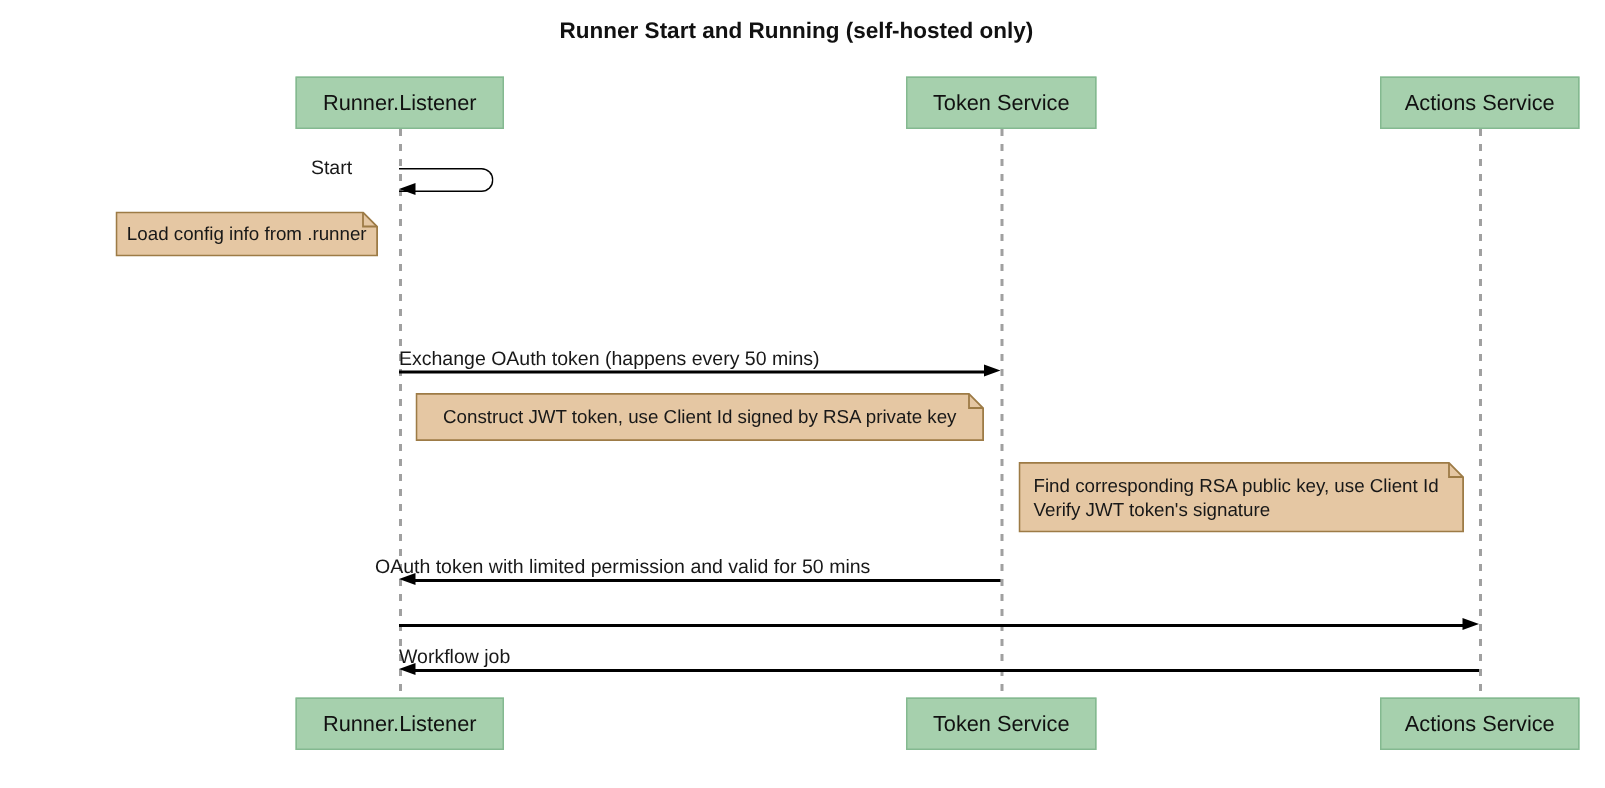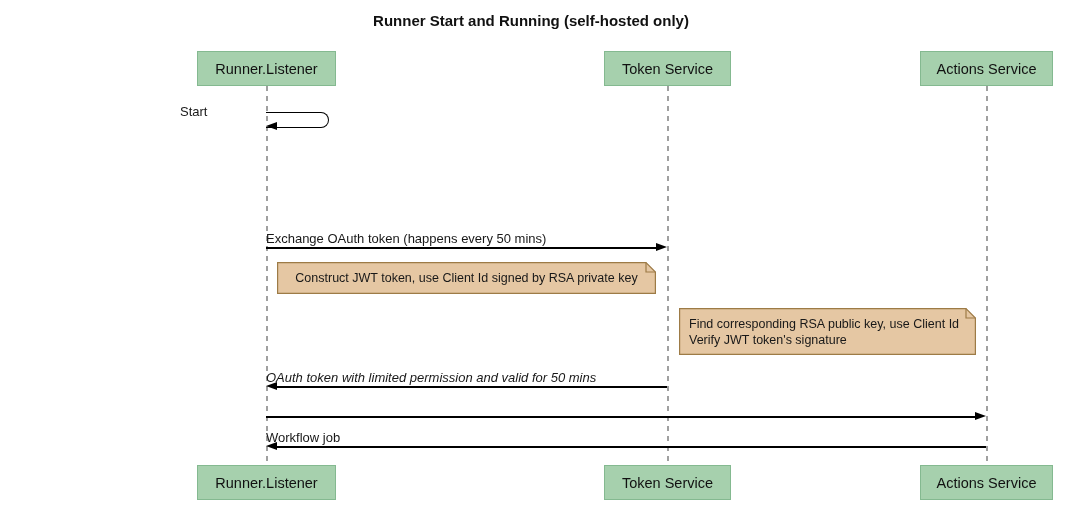--- a/index.html
+++ b/index.html
@@ -23,21 +23,21 @@
   }
   .note { position:absolute; }
   .note svg { position:absolute; left:0; top:0; }
   .note-text {
     position:absolute; left:0; top:0; right:0; bottom:0;
     display:flex; align-items:center; justify-content:center;
     font-size:12.5px; white-space:pre-line; color:#181818;
   }
   .note-text.align-left { justify-content:flex-start; padding:0 10px; line-height:16px; text-align:left; }
   .msg-label { position:absolute; font-size:13px; line-height:15px; color:#181818; }
-  .msg-label.align-right { text-align:left; }
+  .msg-label.align-right { text-align:center; }
   .msg-line { position:absolute; height:1.5px; background:#000; }
   .arrow-right {
     position:absolute; width:0; height:0;
     border-top:4.5px solid transparent; border-bottom:4.5px solid transparent;
     border-left:11px solid #000;
   }
   .arrow-left {
     position:absolute; width:0; height:0;
     border-top:4.5px solid transparent; border-bottom:4.5px solid transparent;
     border-right:11px solid #000;
@@ -65,20 +65,27 @@
     <span>Token Service</span>
   </div>
   <div class="actor" style="left:920px; top:51px; width:133px;">
     <span>Actions Service</span>
   </div>
 
   <div class="msg-label align-right" style="left:180px; top:104px; width:82px;">Start</div>
   <div class="self-loop"></div>
   <div class="arrow-left" style="left:266px; top:122px;"></div>
 
+  <div class="note" style="left:77px; top:141px; width:175px; height:30px;">
+    <svg width="175" height="30">
+      <polygon points="0.6,0.6 165,0.6 174.4,10 174.4,29.4 0.6,29.4" fill="#e5c7a3" stroke="#9d7b46" stroke-width="1.2"></polygon>
+      <polyline points="165,0.6 165,10 174.4,10" fill="none" stroke="#9d7b46" stroke-width="1.2"></polyline>
+    </svg>
+    <span class="note-text">Load config info from .runner</span>
+  </div>
 
 
   <div class="msg-label" style="left:266px; top:231px; width:401px;">Exchange OAuth token (happens every 50 mins)</div>
   <div class="msg-line" style="left:266px; top:247px; width:392px;"></div>
   <div class="arrow-right" style="left:656px; top:243px;"></div>
 
   <div class="note" style="left:277px; top:262px; width:379px; height:32px;">
     <svg width="379" height="32">
       <polygon points="0.6,0.6 369,0.6 378.4,10 378.4,31.4 0.6,31.4" fill="#e5c7a3" stroke="#9d7b46" stroke-width="1.2"></polygon>
       <polyline points="369,0.6 369,10 378.4,10" fill="none" stroke="#9d7b46" stroke-width="1.2"></polyline>
@@ -88,21 +95,21 @@
 
   <div class="note" style="left:679px; top:308px; width:297px; height:47px;">
     <svg width="297" height="47">
       <polygon points="0.6,0.6 287,0.6 296.4,10 296.4,46.4 0.6,46.4" fill="#e5c7a3" stroke="#9d7b46" stroke-width="1.2"></polygon>
       <polyline points="287,0.6 287,10 296.4,10" fill="none" stroke="#9d7b46" stroke-width="1.2"></polyline>
     </svg>
     <span class="note-text align-left">Find corresponding RSA public key, use Client Id
 Verify JWT token's signature</span>
   </div>
 
-  <div class="msg-label" style="left:266px; top:370px; width:401px;font-style:italic;">OAuth token with limited permission and valid for 50 mins</div>
+  <div class="msg-label" style="left:250px; top:370px; width:401px;">OAuth token with limited permission and valid for 50 mins</div>
   <div class="msg-line" style="left:275px; top:386px; width:392px;"></div>
   <div class="arrow-left" style="left:266px; top:382px;"></div>
 
   <div class="msg-line" style="left:266px; top:416px; width:711px;"></div>
   <div class="arrow-right" style="left:975px; top:412px;"></div>
 
   <div class="msg-label" style="left:266px; top:430px; width:720px;">Workflow job</div>
   <div class="msg-line" style="left:275px; top:446px; width:711px;"></div>
   <div class="arrow-left" style="left:266px; top:442px;"></div>
 

